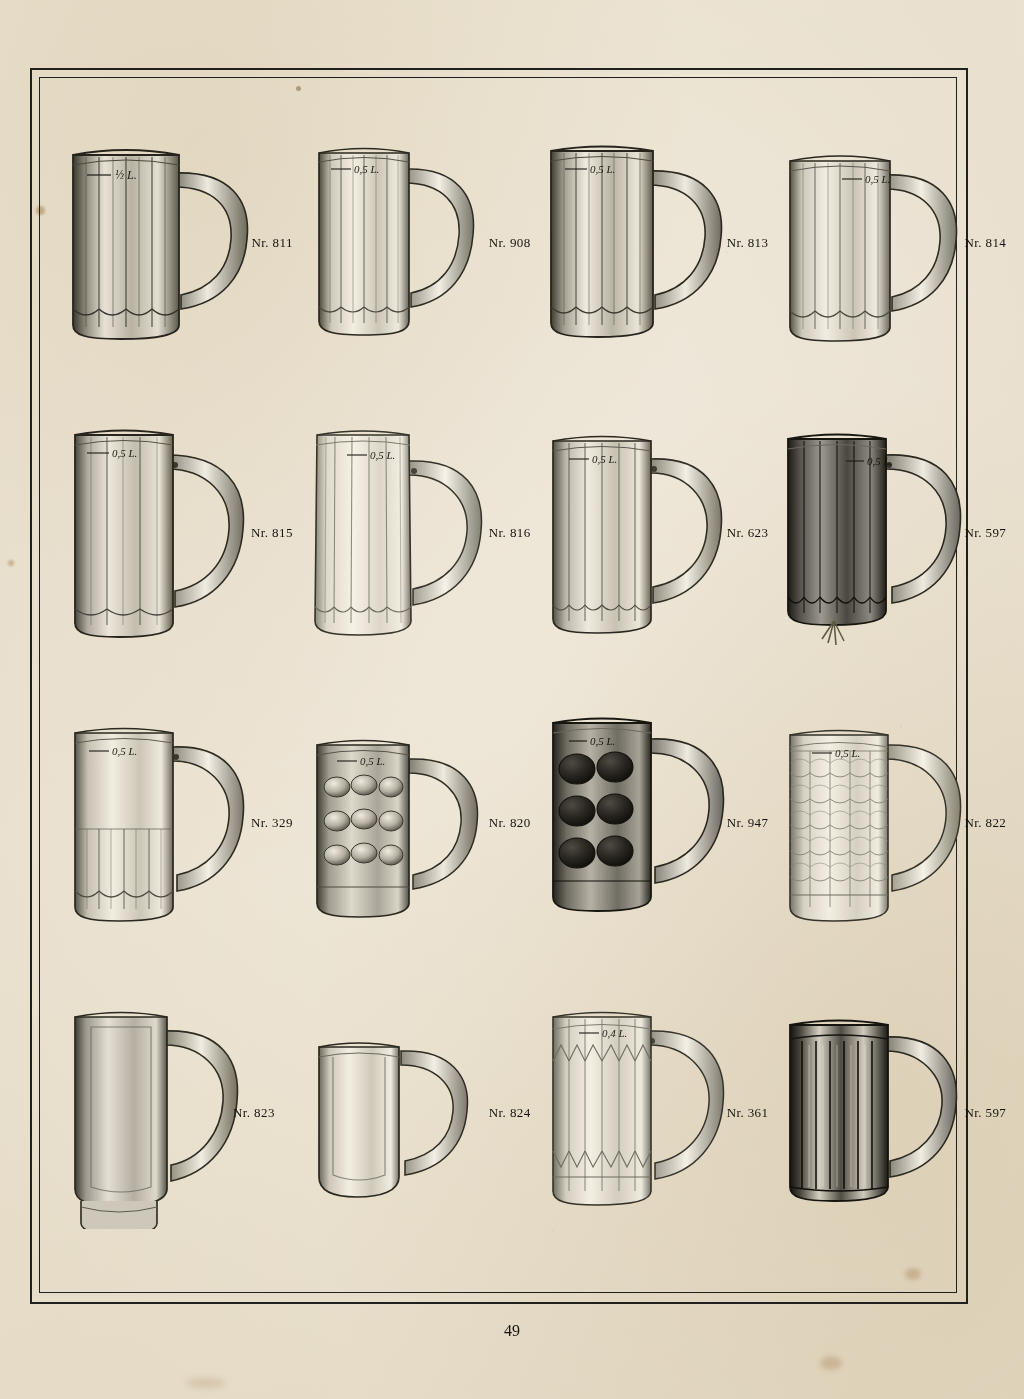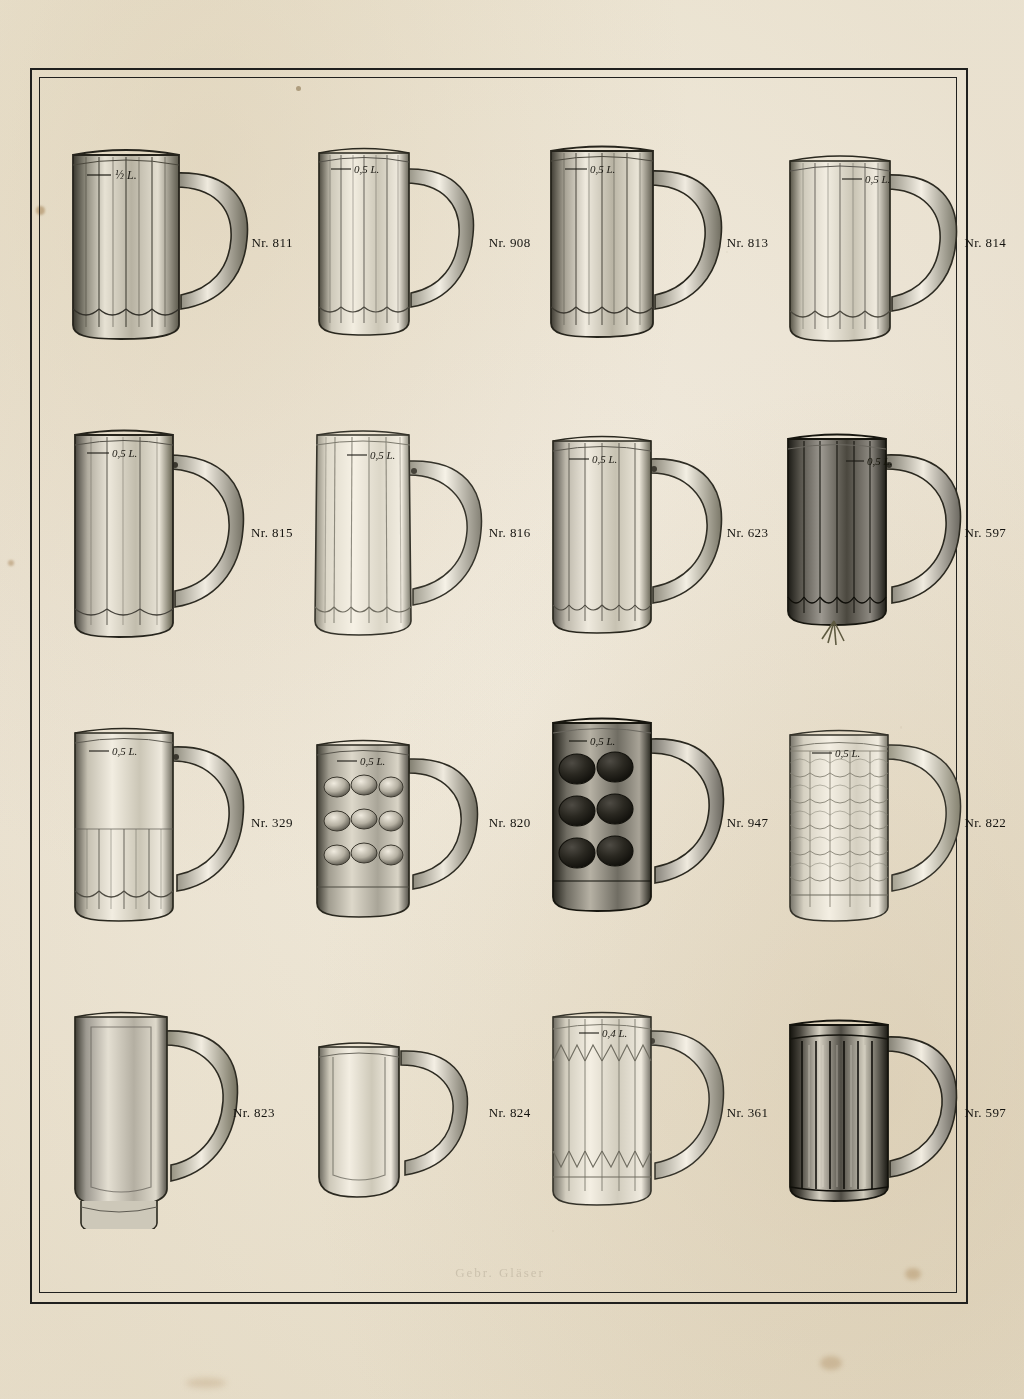--- a/index.html
+++ b/index.html
@@ -855,14 +855,14 @@
           <path d="M22 38 Q71 30 120 38" fill="none" stroke="#15140e" stroke-width="1.5"></path>
           <path d="M22 24 Q71 15 120 24" fill="none" stroke="#15140e" stroke-width="1.8"></path>
           <path d="M22 186 Q71 194 120 186" fill="none" stroke="#100f0a" stroke-width="1.4"></path>
         </svg>
       </div>
       <div class="caption">Nr. 597</div>
     </div>
 
   </div>
 
-  <div id="ghost">Gebr. Gläser</div>
+  <div id="page-number">49</div>
 </div>
 
 </body></html>

